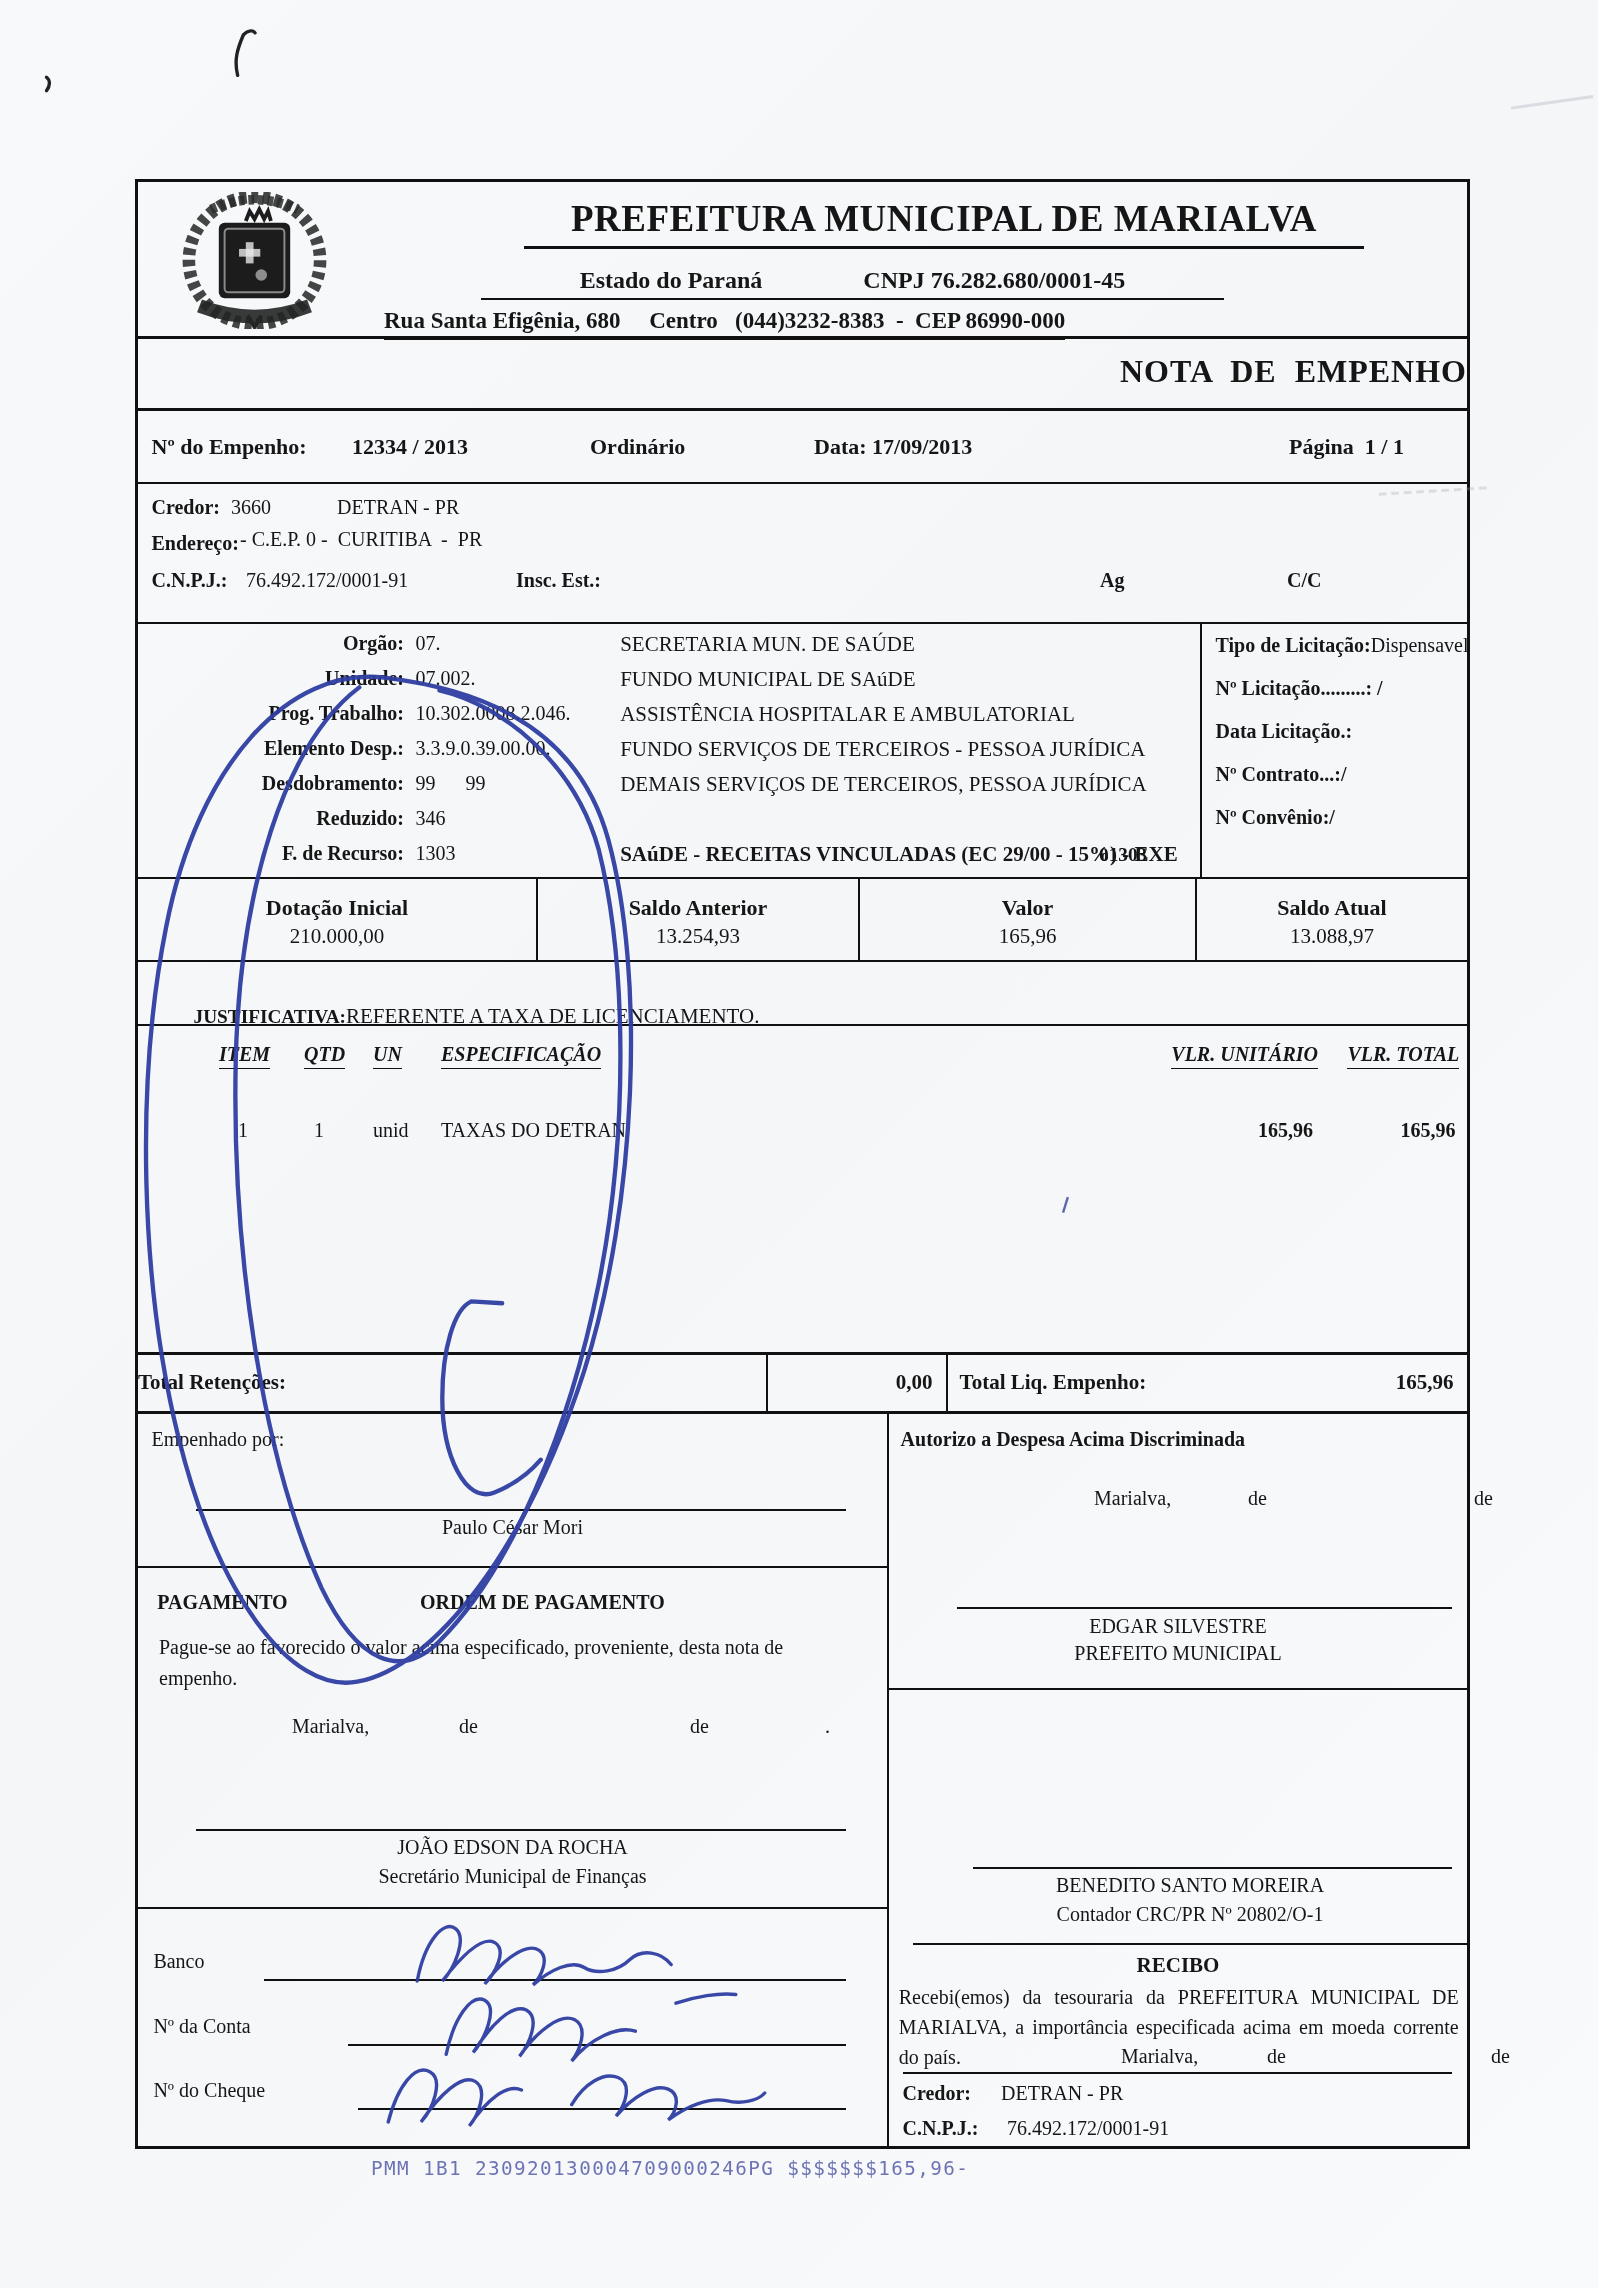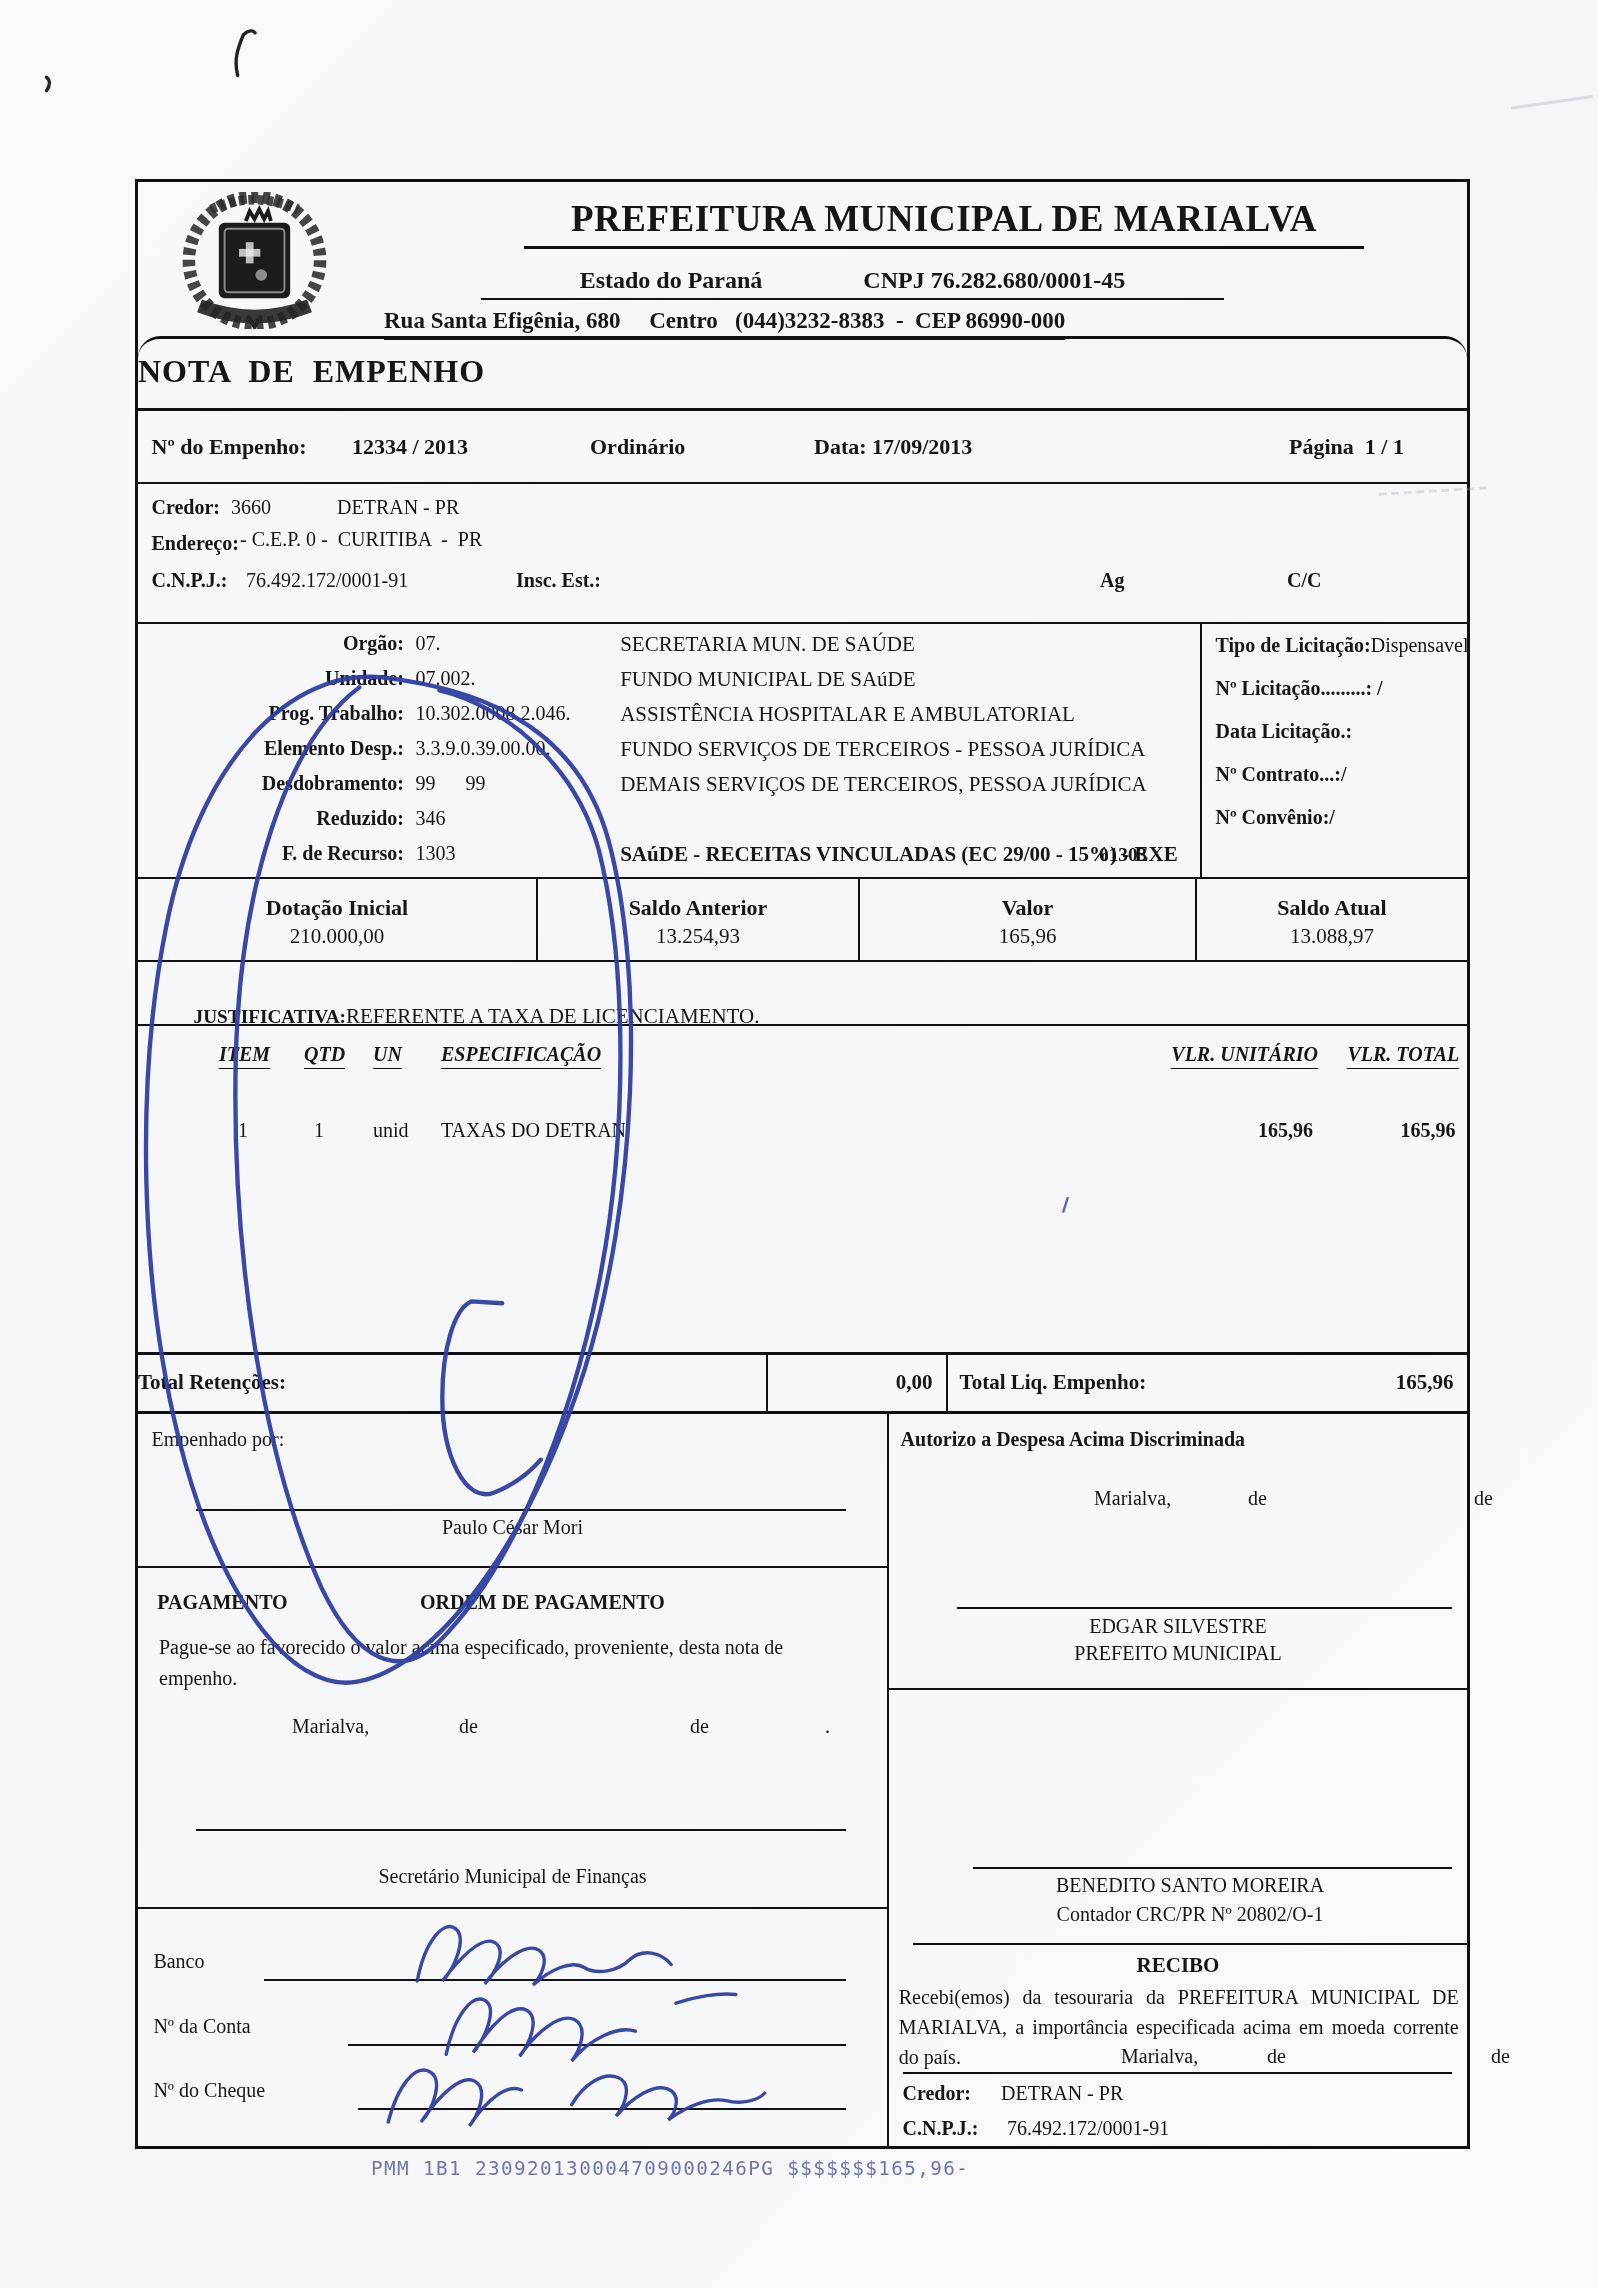--- a/index.html
+++ b/index.html
@@ -38,21 +38,21 @@
     display:flex; justify-content:center; gap: 101px;
     font-weight:bold; font-size: 24px;
     border-bottom: 2.9px solid #111; padding-bottom: 3.9px;
   }
   .h-line3 {
     position:absolute; left: 246px; top: 126px;
     font-weight:bold; font-size: 23px; white-space: pre;
     border-bottom: 2.9px solid #111; padding-bottom: 3.9px;
   }
   
-  .nota-row { height: 72px; border-top: 3.9px solid #111; text-align:left;border-radius:22px; }
+  .nota-row { height: 72px; border-top: 3.9px solid #111; text-align:right; }
   .nota-row span { display:inline-block; margin-top: 13.5px; font-weight:bold; font-size: 32px; white-space:pre; letter-spacing:1px; }
   
   .emp-row { height: 74px; border-top: 3.9px solid #111; font-weight:bold; font-size: 22px; }
   .emp-row span { position:absolute; top: 23px; white-space:pre; }
   .e-label { left: 13.5px; } .e-num { left: 214px; } .e-type { left: 452px; }
   .e-date { left: 676px; } .e-page { left: 1151px; }
   
   .credor-row { height: 140px; border-top: 2.9px solid #111; font-size: 20px; }
   .credor-row .lab { font-weight: bold; }
   .credor-row span { position:absolute; white-space:pre; }
@@ -341,20 +341,21 @@
           <span class="txt pag-t">PAGAMENTO</span>
           <span class="txt ord-t">ORDEM DE PAGAMENTO</span>
           <div class="pague">Pague-se ao favorecido o valor acima especificado, proveniente, desta nota de empenho.</div>
           <div class="mrow mar-l">
             <span class="m-city">Marialva,</span>
             <span class="m-d1">de</span>
             <span class="m-d2">de</span>
             <span class="m-dot">.</span>
           </div>
           <div class="sigline"></div>
+          <div class="cname joao-n">JOÃO EDSON DA ROCHA</div>
           <div class="cname joao-t">Secretário Municipal de Finanças</div>
         </div>
         <div class="sblock lb3">
           <span class="txt bank-lab bk1">Banco</span>
           <div class="bline bl1"></div>
           <span class="txt bank-lab bk2">Nº da Conta</span>
           <div class="bline bl2"></div>
           <span class="txt bank-lab bk3">Nº do Cheque</span>
           <div class="bline bl3"></div>
         </div>

